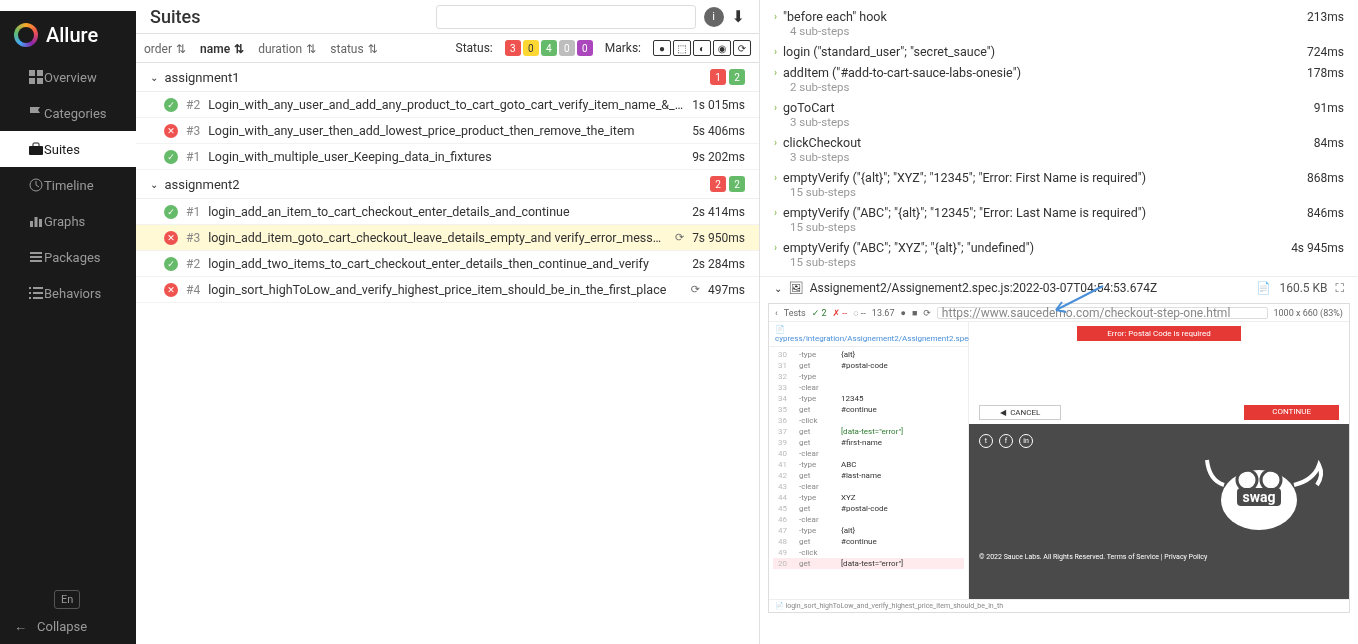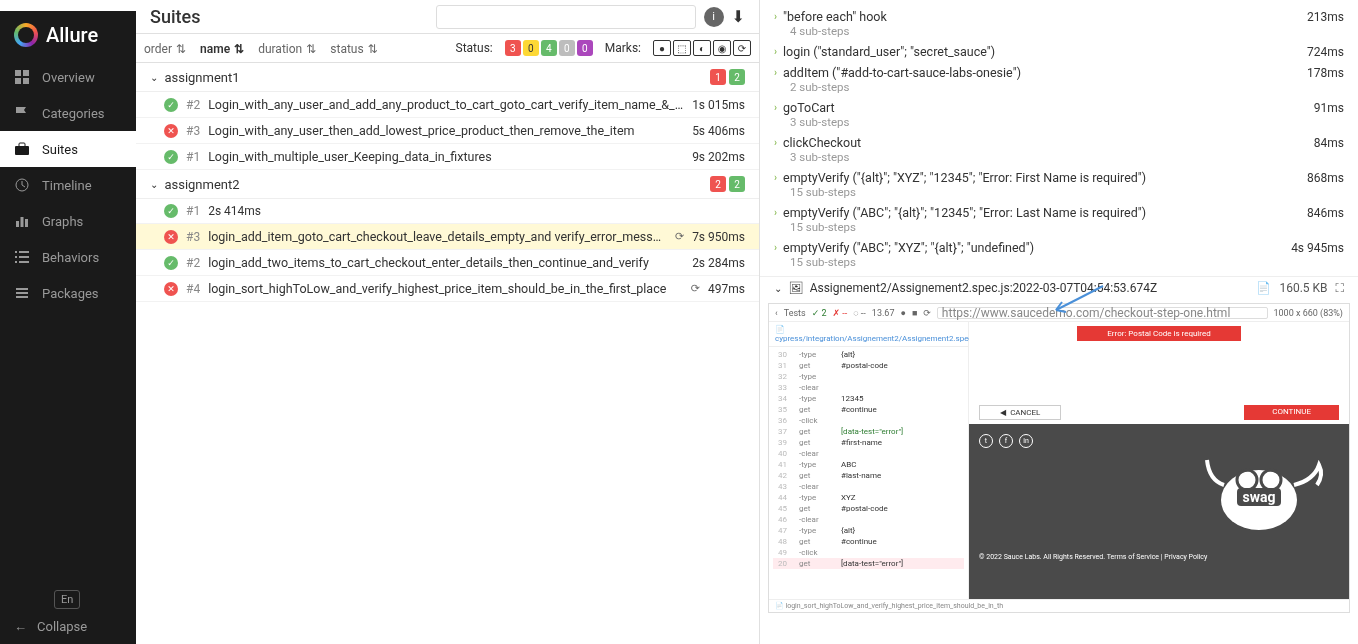--- a/index.html
+++ b/index.html
@@ -3,21 +3,21 @@
 <meta charset="utf-8">
 <style>
 * { margin:0; padding:0; box-sizing:border-box; font-family:-apple-system,BlinkMacSystemFont,"Segoe UI",Roboto,sans-serif; }
 body { display:flex; height:644px; width:1358px; overflow:hidden; background:#fff; color:#333; }
 .sidebar { width:136px; background:#1a1a1a; color:#999; display:flex; flex-direction:column;margin-top:11px; }
 .logo { display:flex; align-items:center; padding:12px 14px; gap:8px; }
 .logo-mark { width:24px; height:24px; border-radius:50%; background:conic-gradient(from 0deg,#f9a825,#ef5350,#8e24aa,#42a5f5,#66bb6a,#f9a825); position:relative; }
 .logo-mark::after { content:""; position:absolute; inset:4px; background:#1a1a1a; border-radius:50%; }
 .logo-text { color:#fff; font-size:20px; font-weight:500; }
 .nav { list-style:none; flex:1; }
-.nav li { display:flex; align-items:center; gap:12px; padding:10px 14px; font-size:13px; cursor:pointer; }
+.nav li { display:flex; align-items:center; gap:0; padding:10px 28px; font-size:13px; cursor:pointer; }
 .nav li.active { background:#fff; color:#1a1a1a; }
 .nav .icon { width:16px; height:16px; display:flex; align-items:center; justify-content:center; }
 .nav svg { width:16px; height:16px; }
 .sidebar-bottom { padding:10px 14px; display:flex; flex-direction:column; gap:10px; }
 .lang-box { align-self:flex-start; border:1px solid #555; border-radius:3px; padding:2px 6px; font-size:11px; color:#999; margin-left:40px; }
 .collapse { display:flex; align-items:center; gap:10px; font-size:13px; cursor:pointer; }
 .main { flex:1; display:flex; }
 .suites-pane { width:624px; border-right:1px solid #e0e0e0; display:flex; flex-direction:column; }
 .suites-header { display:flex; align-items:center; justify-content:space-between; padding:0 14px; height:34px; border-bottom:1px solid #e0e0e0; }
 .suites-header h1 { font-size:18px; font-weight:500; }
@@ -135,39 +135,39 @@
             <rect x="2" y="8" width="3" height="6"></rect>
             <rect x="6.5" y="4" width="3" height="10"></rect>
             <rect x="11" y="6" width="3" height="8"></rect>
           </svg>
         </span>
         <span>Graphs</span>
       </li>
     <li>
         <span class="icon">
           <svg viewBox="0 0 16 16" fill="currentColor">
+            <rect x="2" y="3" width="12" height="2"></rect>
+            <rect x="2" y="7" width="12" height="2"></rect>
+            <rect x="2" y="11" width="12" height="2"></rect>
+          </svg>
+        </span>
+        <span>Packages</span>
+      </li>
+    <li>
+        <span class="icon">
+          <svg viewBox="0 0 16 16" fill="currentColor">
             <rect x="1" y="2" width="2" height="2"></rect>
             <rect x="5" y="2" width="10" height="2"></rect>
             <rect x="1" y="7" width="2" height="2"></rect>
             <rect x="5" y="7" width="10" height="2"></rect>
             <rect x="1" y="12" width="2" height="2"></rect>
             <rect x="5" y="12" width="10" height="2"></rect>
           </svg>
         </span>
         <span>Behaviors</span>
-      </li>
-    <li>
-        <span class="icon">
-          <svg viewBox="0 0 16 16" fill="currentColor">
-            <rect x="2" y="3" width="12" height="2"></rect>
-            <rect x="2" y="7" width="12" height="2"></rect>
-            <rect x="2" y="11" width="12" height="2"></rect>
-          </svg>
-        </span>
-        <span>Packages</span>
       </li>
   </ul>
   <div class="sidebar-bottom">
     <div class="lang-box">En</div>
     <div class="collapse">
       <span>←</span>
       <span>Collapse</span>
     </div>
   </div>
 </div>
@@ -250,20 +250,21 @@
           <span class="chev">⌄</span>
           <span>assignment2</span>
           <span class="badges">
             <span class="badge red">2</span>
             <span class="badge green">2</span>
           </span>
         </div>
         <div class="test-row">
           <span class="status-dot pass">✓</span>
           <span class="test-num">#1</span>
+          <span class="test-name">login_add_an_item_to_cart_checkout_enter_details_and_continue</span>
           <span class="test-dur">2s 414ms</span>
         </div>
         <div class="test-row selected">
           <span class="status-dot fail">✕</span>
           <span class="test-num">#3</span>
           <span class="test-name">login_add_item_goto_cart_checkout_leave_details_empty_and verify_error_message</span>
           <span class="retry-icon">⟳</span>
           <span class="test-dur">7s 950ms</span>
         </div>
         <div class="test-row">

